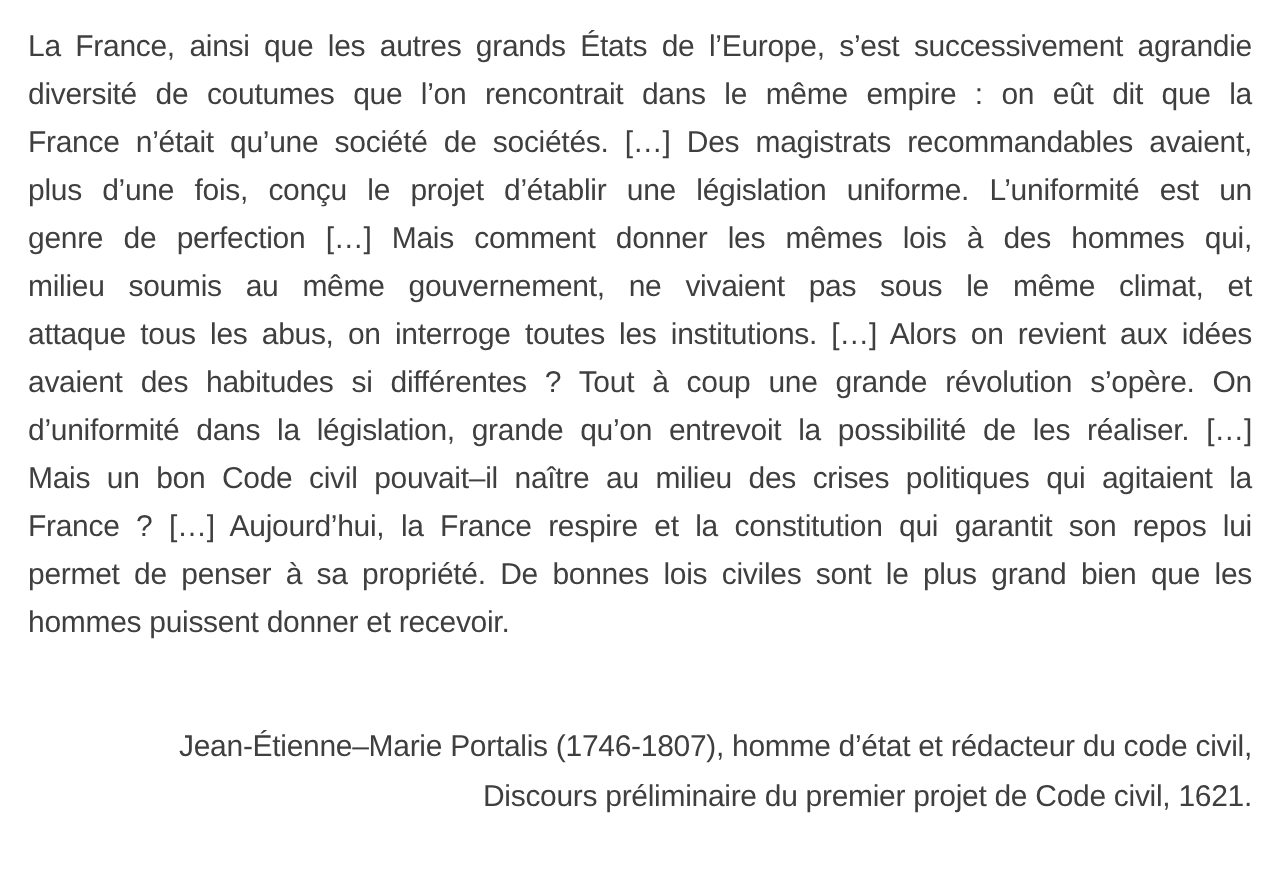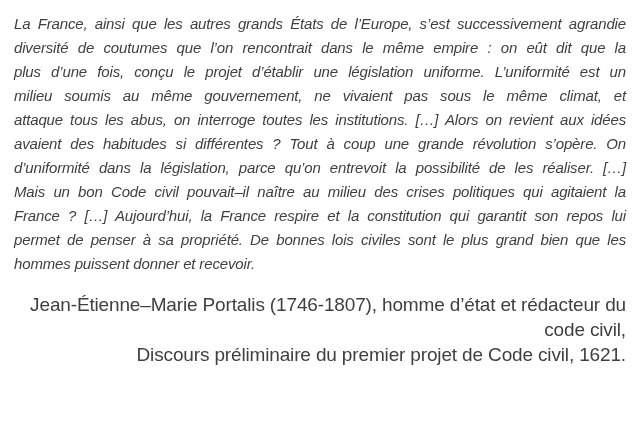--- a/index.html
+++ b/index.html
@@ -23,48 +23,49 @@
   }
   .quote {
     font-size: 15px;
     line-height: 24px;
     letter-spacing: -0.15px;
   }
   .qline {
     text-align: justify;
     text-align-last: justify;
     white-space: normal;
-    font-style: italic;
   }
   .qline.last {
     text-align: center;
     text-align-last: left;
   }
   .attribution {
-    margin-top: 16px;
-    font-size: 19px;
+    margin-top: 37px;
+    font-size: 15px;
     line-height: 25px;
     letter-spacing: -0.15px;
     text-align: right;
   }
   .work-title {
   }
 </style>
 </head>
 <body>
 
 <div class="page">
   <div class="quote">
     <div class="qline">La France, ainsi que les autres grands États de l’Europe, s’est successivement agrandie</div>
     <div class="qline">diversité de coutumes que l’on rencontrait dans le même empire : on eût dit que la</div>
+    <div class="qline">France n’était qu’une société de sociétés. […] Des magistrats recommandables avaient,</div>
     <div class="qline">plus d’une fois, conçu le projet d’établir une législation uniforme. L’uniformité est un</div>
+    <div class="qline">genre de perfection […] Mais comment donner les mêmes lois à des hommes qui,</div>
     <div class="qline">milieu soumis au même gouvernement, ne vivaient pas sous le même climat, et</div>
     <div class="qline">attaque tous les abus, on interroge toutes les institutions. […] Alors on revient aux idées</div>
     <div class="qline">avaient des habitudes si différentes ? Tout à coup une grande révolution s’opère. On</div>
-    <div class="qline">d’uniformité dans la législation, parce qu’on entrevoit la possibilité de les réaliser. […]</div>
+    <div class="qline">d’uniformité dans la législation, grande qu’on entrevoit la possibilité de les réaliser. […]</div>
     <div class="qline">Mais un bon Code civil pouvait–il naître au milieu des crises politiques qui agitaient la</div>
     <div class="qline">France ? […] Aujourd’hui, la France respire et la constitution qui garantit son repos lui</div>
     <div class="qline">permet de penser à sa propriété. De bonnes lois civiles sont le plus grand bien que les</div>
     <div class="qline last">hommes puissent donner et recevoir.</div>
   </div>
 
   <div class="attribution">
     <div class="attr-line">Jean-Étienne–Marie Portalis (1746-1807), homme d’état et rédacteur du code civil,</div>
     <div class="attr-line"><span class="work-title">Discours préliminaire du premier projet de Code civil</span><span>, 1621.</span></div>
   </div>

